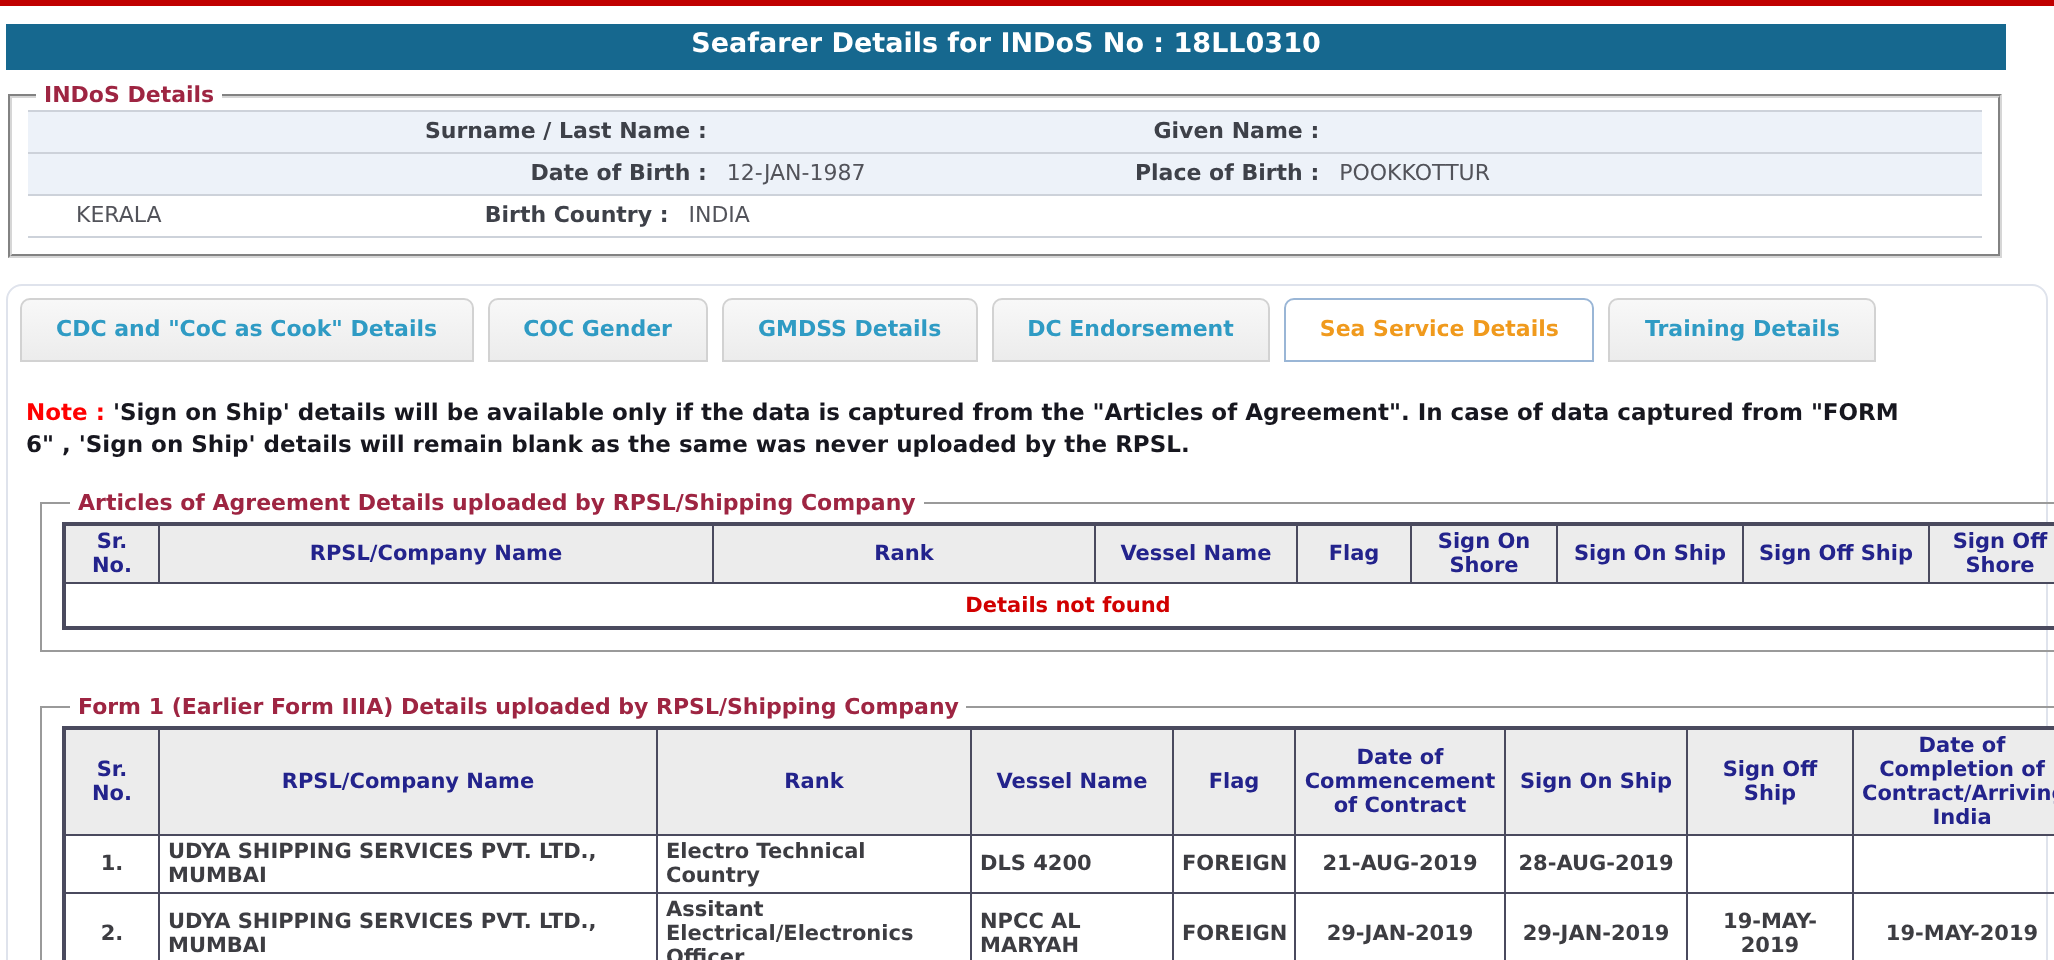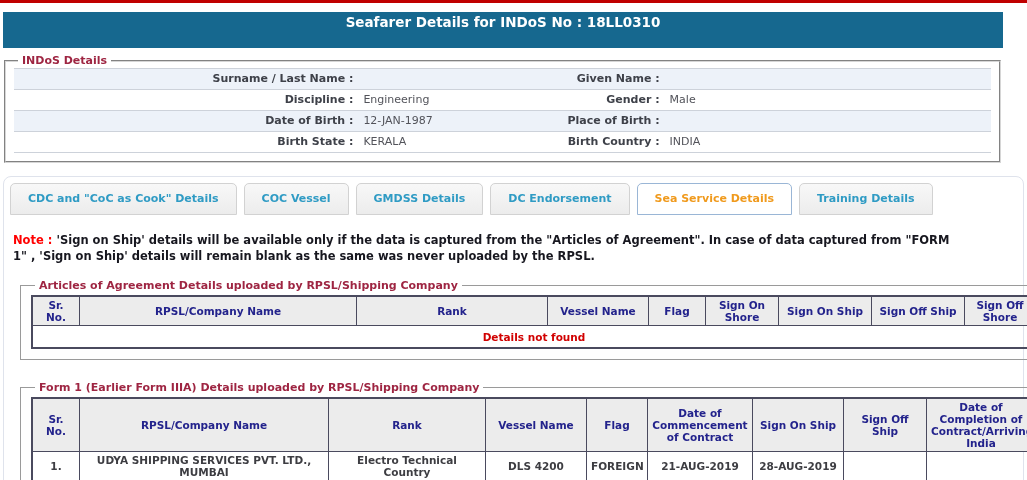--- a/index.html
+++ b/index.html
@@ -2,21 +2,21 @@
 <html style="--top-line: #c00000; --title-bar-bg: #16688f; --legend-maroon: #9e2542; --row-stripe: #edf2f9; --tab-text: #2f9bc4; --tab-active-text: #f09a1d; --note-red: #ff0000; --table-header-text: #23238c; --table-border: #4a4a5e; --details-not-found: #d10000;"><head>
 <meta charset="utf-8">
 <style>
   html,body{margin:0;padding:0;}
   body{
     width:1027px;height:480px;overflow:hidden;background:#fff;
     font-family:"DejaVu Sans","Liberation Sans",sans-serif;
   }
   .top-line{height:3px;background:var(--top-line,#c00000);}
   .title-bar{
-    margin:9px 24px 0 3px;height:36px;line-height:21px;
+    margin:9px 24px 0 3px;height:23px;line-height:21px;
     background:var(--title-bar-bg,#16688f);color:#fff;
     font-weight:bold;font-size:13.5px;text-align:center;
   }
   fieldset{border:2px groove #d6d6d6;}
   fieldset.indos{margin:6px 26px 0 4px;padding:1px 8px 8px 8px;}
   legend{
     color:var(--legend-maroon,#9e2542);font-weight:bold;font-size:11px;
     padding:0 4px;margin-left:4px;margin-top:37px;
   }
   .info-rows{border-top:1px solid #cdd2da;}
@@ -47,21 +47,21 @@
   .tbl-fieldset.form1{margin-top:21px;}
   .data-table{
     border-collapse:collapse;table-layout:fixed;width:100%;
     font-size:10.5px;border:2px solid var(--table-border,#4a4a5e);
   }
   .data-table th,.data-table td{border:1px solid var(--table-border,#4a4a5e);padding:2px 4px;overflow:hidden;}
   .data-table th{
     background:#ececec;color:var(--table-header-text,#23238c);
     font-weight:bold;text-align:center;
   }
-  .data-table td{color:#3d3d42;font-weight:bold;text-align:center;}
+  .data-table td{color:#3d3d42;font-weight:bold;text-align:left;}
   .data-table td.empty{
     color:var(--details-not-found,#d10000);text-align:center;font-weight:bold;height:17px;
   }
   
   .t1 th:nth-child(1){width:38px}.t1 th:nth-child(2){width:268px}
   .t1 th:nth-child(3){width:182px}.t1 th:nth-child(4){width:92px}
   .t1 th:nth-child(5){width:48px}.t1 th:nth-child(6){width:64px}
   .t1 th:nth-child(7){width:84px}.t1 th:nth-child(8){width:84px}
   .t1 th:nth-child(9){width:62px}
   
@@ -81,52 +81,46 @@
   <div class="title-bar">Seafarer Details for INDoS No : 18LL0310</div>
 
   <fieldset class="indos">
     <legend>INDoS Details</legend>
     <div class="info-rows" id="indos-rows">
         <div class="info-row alt">
           <span class="cell-l1">Surname / Last Name :</span>
           <span class="cell-v1"></span>
           <span class="cell-l2">Given Name :</span>
         </div>
-        <div class="info-row">
-          <span class="cell-l1">Discipline :</span>
-          <span class="cell-v1">Engineering</span>
-          <span class="cell-l2">Gender :</span>
-          <span class="cell-v2">Male</span>
-        </div>
         <div class="info-row alt">
           <span class="cell-l1">Date of Birth :</span>
           <span class="cell-v1">12-JAN-1987</span>
           <span class="cell-l2">Place of Birth :</span>
+          <span class="cell-v2">POOKKOTTUR</span>
         </div>
         <div class="info-row">
-          <span class="cell-l1">Birth State :</span>
           <span class="cell-v1">KERALA</span>
           <span class="cell-l2">Birth Country :</span>
           <span class="cell-v2">INDIA</span>
         </div>
       </div>
   </fieldset>
 
   <div class="tab-panel">
     <div class="tab-bar" id="tab-bar">
         <div class="tab">CDC and "CoC as Cook" Details</div>
-        <div class="tab">COC Vessel</div>
+        <div class="tab">COC Gender</div>
         <div class="tab">GMDSS Details</div>
         <div class="tab">DC Endorsement</div>
         <div class="tab active">Sea Service Details</div>
         <div class="tab">Training Details</div>
       </div>
 
     <div class="note">
-      <span class="note-label">Note : </span><span class="note-text">'Sign on Ship' details will be available only if the data is captured from the "Articles of Agreement". In case of data captured from "FORM 1" , 'Sign on Ship' details will remain blank as the same was never uploaded by the RPSL.</span>
+      <span class="note-label">Note : </span><span class="note-text">'Sign on Ship' details will be available only if the data is captured from the "Articles of Agreement". In case of data captured from "FORM 6" , 'Sign on Ship' details will remain blank as the same was never uploaded by the RPSL.</span>
     </div>
 
     <fieldset class="tbl-fieldset">
       <legend>Articles of Agreement Details uploaded by RPSL/Shipping Company</legend>
       <table class="data-table t1" id="articles-table">
           <thead>
             <tr>
               <th>Sr. No.</th>
               <th>RPSL/Company Name</th>
               <th>Rank</th>

